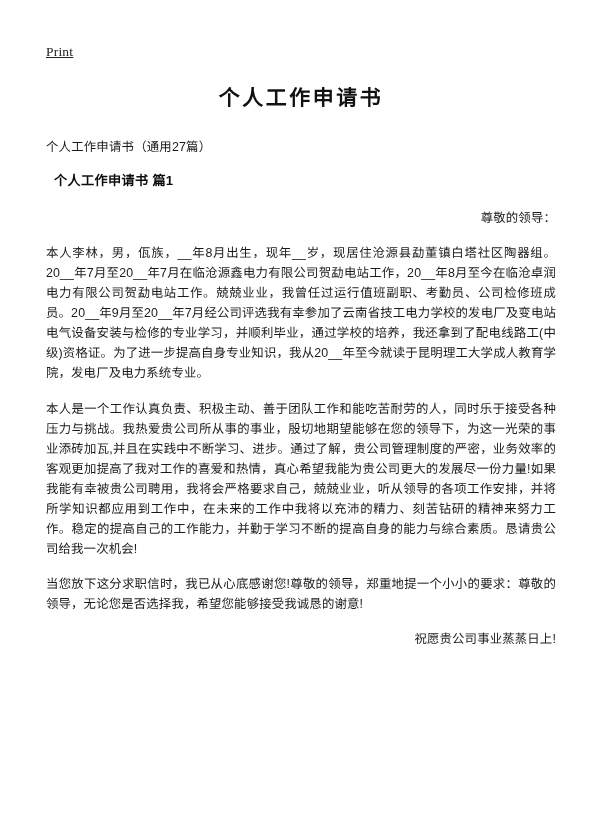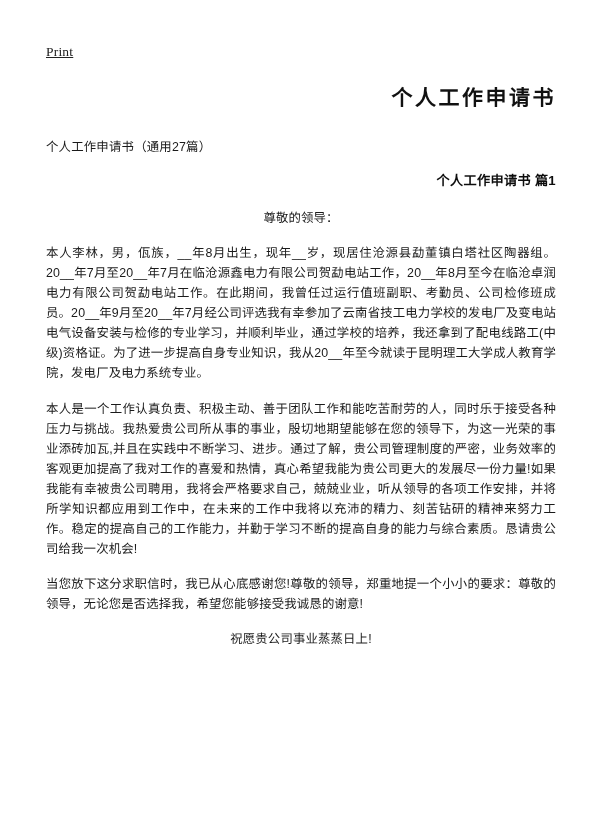--- a/index.html
+++ b/index.html
@@ -30,75 +30,74 @@
     color: #222222;
     line-height: 1;
     margin: 0 0 26px 0;
     letter-spacing: 0.2px;
     display: inline-block;
   }
   .doc-title {
     font-family: "Liberation Sans", "DejaVu Sans", sans-serif;
     font-size: 21px;
     font-weight: bold;
-    text-align: right;
+    text-align: center;
     letter-spacing: 2.5px;
     margin: 0 0 28px 0;
     color: #111111;
     line-height: 1.2;
   }
   .subtitle {
     font-size: 12.4px;
     line-height: 1.5;
     margin: 0 0 16px 0;
     color: #1a1a1a;
     letter-spacing: 0.2px;
   }
   .section-heading {
     font-size: 13.2px;
     font-weight: bold;
     margin: 0 0 17px 8px;
     color: #0d0d0d;
     letter-spacing: 0.3px;
     line-height: 1.4;
-    text-align: right;
   }
   .para {
     font-size: 12.4px;
     line-height: 1.62;
     margin: 0 0 15px 0;
     color: #1a1a1a;
     text-align: justify;
     text-justify: inter-ideograph;
     letter-spacing: 0.15px;
   }
   .para:last-child {
     margin-bottom: 0;
   }
   .para-short {
-    text-align: center;
+    text-align: right;
   }
 </style>
 </head>
 <body>
 
 <div class="page">
 
   <a class="print-link" href="#">Print</a>
 
   <h1 class="doc-title">个人工作申请书</h1>
 
   <p class="subtitle">个人工作申请书（通用27篇）</p>
 
   <h2 class="section-heading">个人工作申请书 篇1</h2>
 
   <p class="para para-short">尊敬的领导：</p>
 
 
-  <p class="para">本人李林，男，佤族，__年8月出生，现年__岁，现居住沧源县勐董镇白塔社区陶器组。20__年7月至20__年7月在临沧源鑫电力有限公司贺勐电站工作，20__年8月至今在临沧卓润电力有限公司贺勐电站工作。在此期间，我曾任过运行值班副职、考勤员、公司检修班成员。20__年9月至20__年7月经公司评选我有幸参加了云南省技工电力学校的发电厂及变电站电气设备安装与检修的专业学习，并顺利毕业，通过学校的培养，我还拿到了配电线路工(中级)资格证。为了进一步提高自身专业知识，我从20__年至今就读于昆明理工大学成人教育学院，发电厂及电力系统专业。</p>
+  <p class="para">本人李林，男，佤族，__年8月出生，现年__岁，现居住沧源县勐董镇白塔社区陶器组。20__年7月至20__年7月在临沧源鑫电力有限公司贺勐电站工作，20__年8月至今在临沧卓润电力有限公司贺勐电站工作。兢兢业业，我曾任过运行值班副职、考勤员、公司检修班成员。20__年9月至20__年7月经公司评选我有幸参加了云南省技工电力学校的发电厂及变电站电气设备安装与检修的专业学习，并顺利毕业，通过学校的培养，我还拿到了配电线路工(中级)资格证。为了进一步提高自身专业知识，我从20__年至今就读于昆明理工大学成人教育学院，发电厂及电力系统专业。</p>
 
 
   <p class="para">本人是一个工作认真负责、积极主动、善于团队工作和能吃苦耐劳的人，同时乐于接受各种压力与挑战。我热爱贵公司所从事的事业，殷切地期望能够在您的领导下，为这一光荣的事业添砖加瓦,并且在实践中不断学习、进步。通过了解，贵公司管理制度的严密，业务效率的客观更加提高了我对工作的喜爱和热情，真心希望我能为贵公司更大的发展尽一份力量!如果我能有幸被贵公司聘用，我将会严格要求自己，兢兢业业，听从领导的各项工作安排，并将所学知识都应用到工作中，在未来的工作中我将以充沛的精力、刻苦钻研的精神来努力工作。稳定的提高自己的工作能力，并勤于学习不断的提高自身的能力与综合素质。恳请贵公司给我一次机会!</p>
 
   <p class="para">当您放下这分求职信时，我已从心底感谢您!尊敬的领导，郑重地提一个小小的要求：尊敬的领导，无论您是否选择我，希望您能够接受我诚恳的谢意!</p>
 
   <p class="para para-short">祝愿贵公司事业蒸蒸日上!</p>
 
 </div>
 

